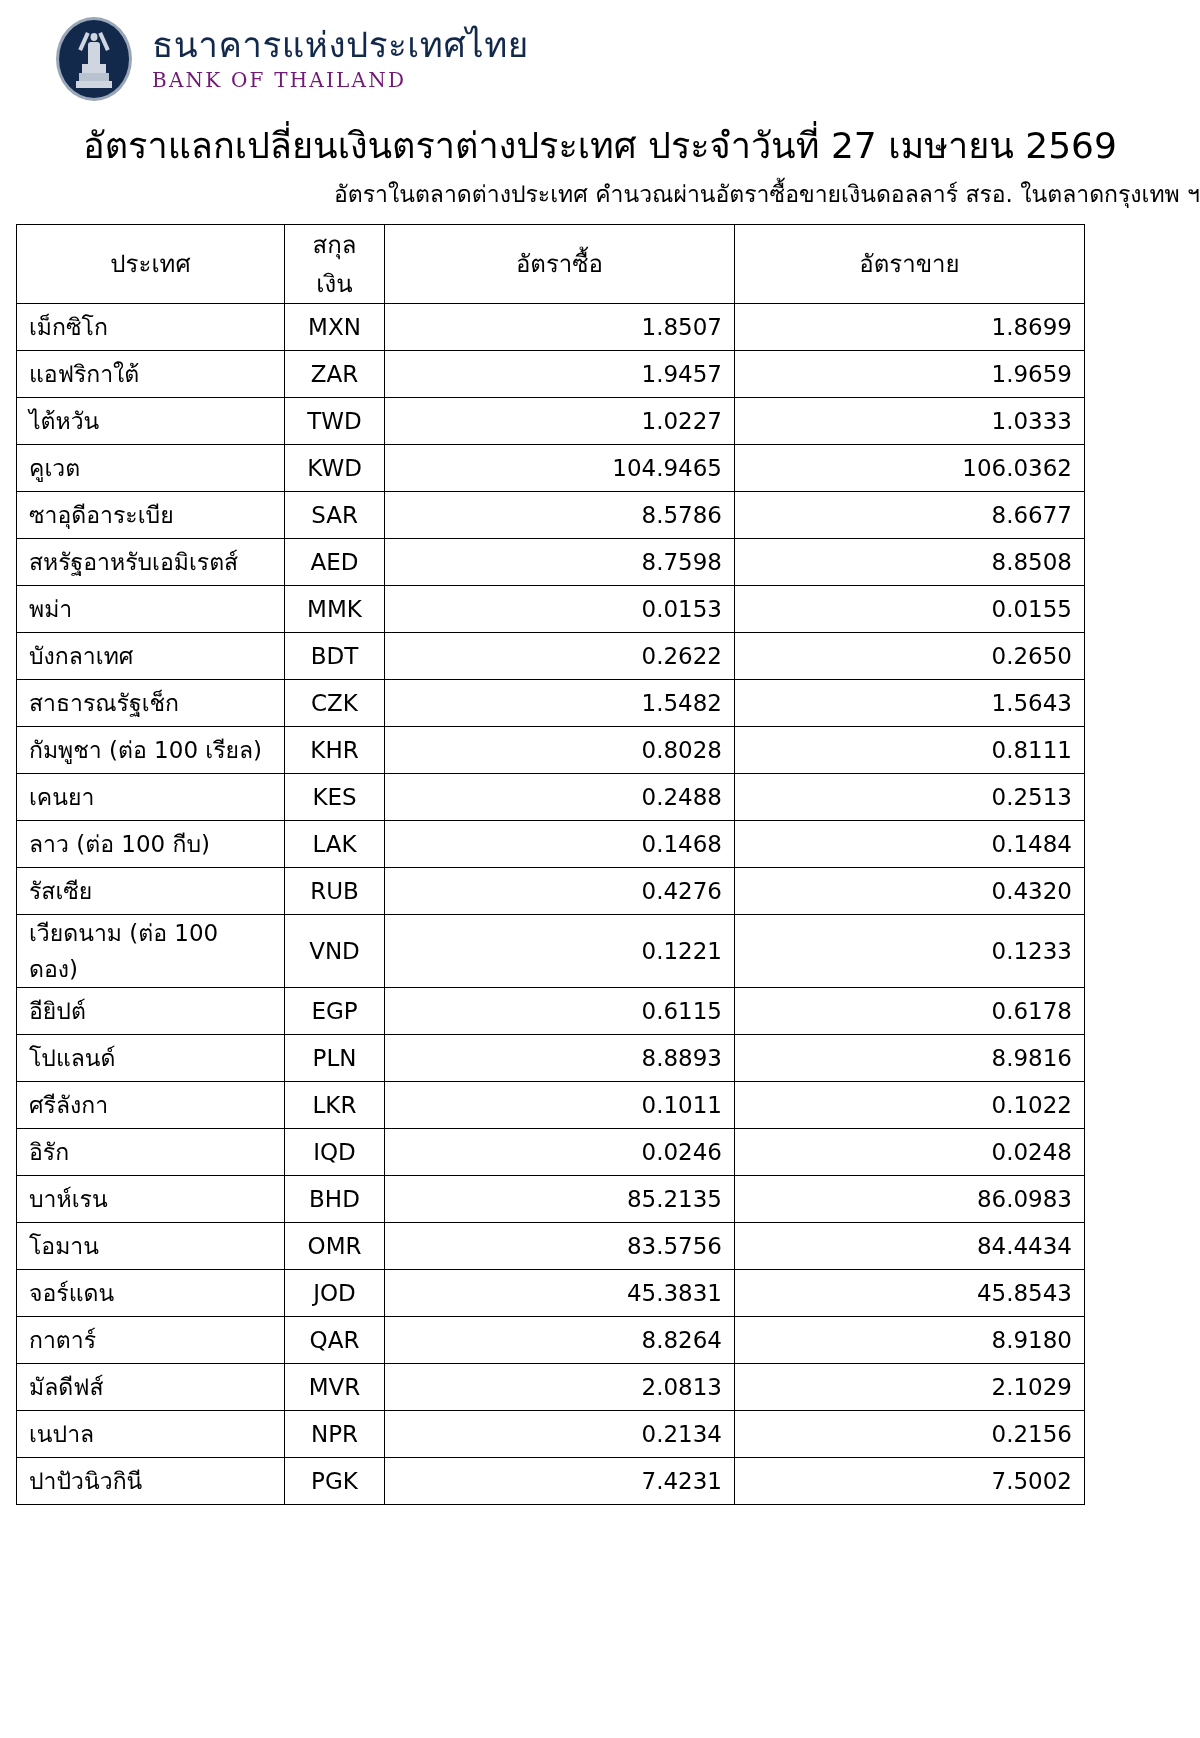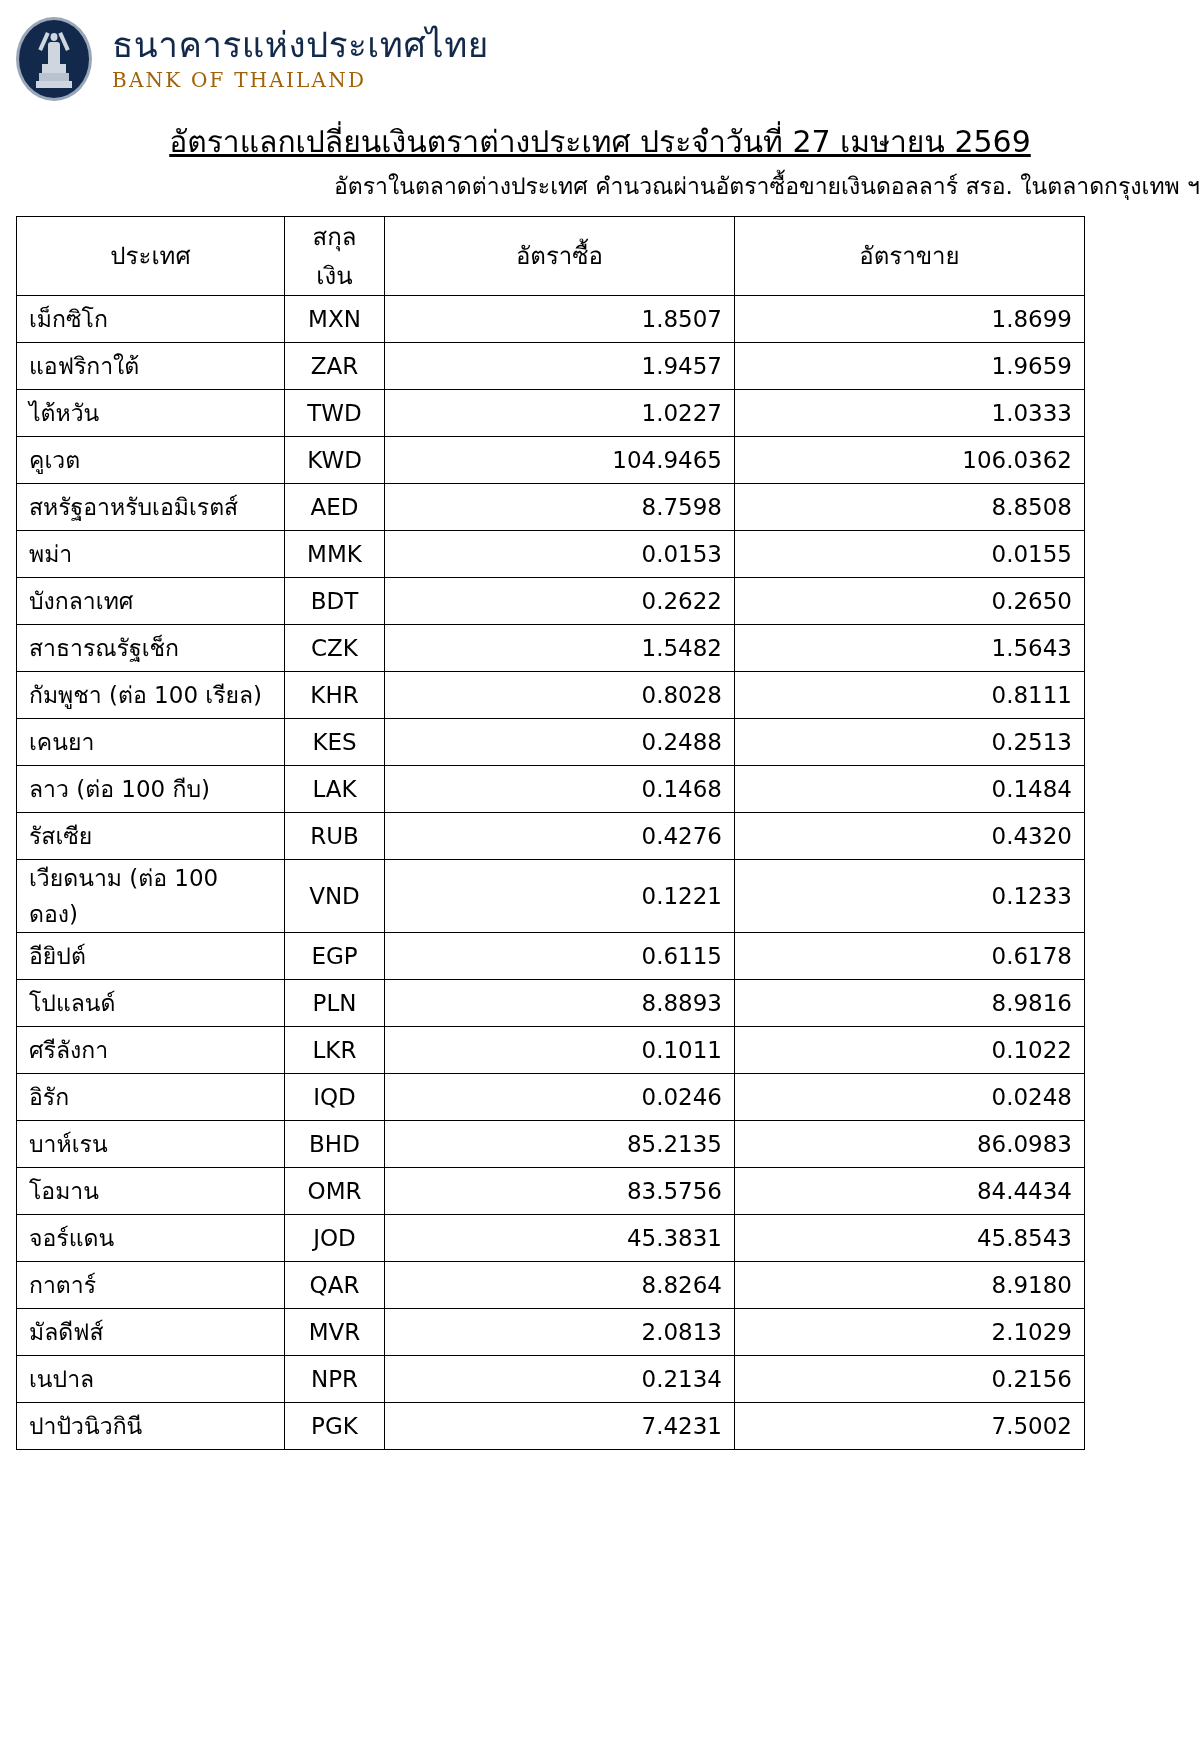--- a/index.html
+++ b/index.html
@@ -17,20 +17,21 @@
     overflow: hidden;
     position: relative;
   }
 
   
   .logo-bar {
     display: flex;
     align-items: center;
     padding: 14px 0 0 16px;
     height: 104px;
+    margin-left: 40px;
   }
   .seal {
     width: 76px;
     height: 84px;
     border-radius: 50%;
     background: #13294b;
     border: 3px solid #9aa7b8;
     position: relative;
     flex: 0 0 auto;
     overflow: hidden;
@@ -106,36 +107,35 @@
   }
   .brand-th {
     font-size: 35px;
     color: #13294b;
     letter-spacing: 0.5px;
     white-space: nowrap;
   }
   .brand-en {
     font-family: "DejaVu Serif", "Liberation Serif", serif;
     font-size: 20px;
-    color: #a16207;
+    color: #701a75;
     letter-spacing: 2.2px;
     margin-top: 6px;
     white-space: nowrap;
   }
 
   
   .titles {
     padding: 18px 0 0 0;
   }
   .title-1, .title-2 {
     text-align: center;
-    font-size: 30px;
+    font-size: 36px;
     line-height: 1.36;
     white-space: nowrap;
-    text-decoration: underline;
   }
   .title-3 {
     text-align: right;
     font-size: 23px;
     line-height: 1.3;
     padding-left: 2px;
     margin-top: 9px;
     white-space: nowrap;
   }
 
@@ -231,20 +231,26 @@
           <td class="buy">1.0227</td>
           <td class="sell">1.0333</td>
         </tr>
         <tr>
           <td class="country">คูเวต</td>
           <td class="code">KWD</td>
           <td class="buy">104.9465</td>
           <td class="sell">106.0362</td>
         </tr>
         <tr>
+          <td class="country">ซาอุดีอาระเบีย</td>
+          <td class="code">SAR</td>
+          <td class="buy">8.5786</td>
+          <td class="sell">8.6677</td>
+        </tr>
+        <tr>
           <td class="country">สหรัฐอาหรับเอมิเรตส์</td>
           <td class="code">AED</td>
           <td class="buy">8.7598</td>
           <td class="sell">8.8508</td>
         </tr>
         <tr>
           <td class="country">พม่า</td>
           <td class="code">MMK</td>
           <td class="buy">0.0153</td>
           <td class="sell">0.0155</td>

